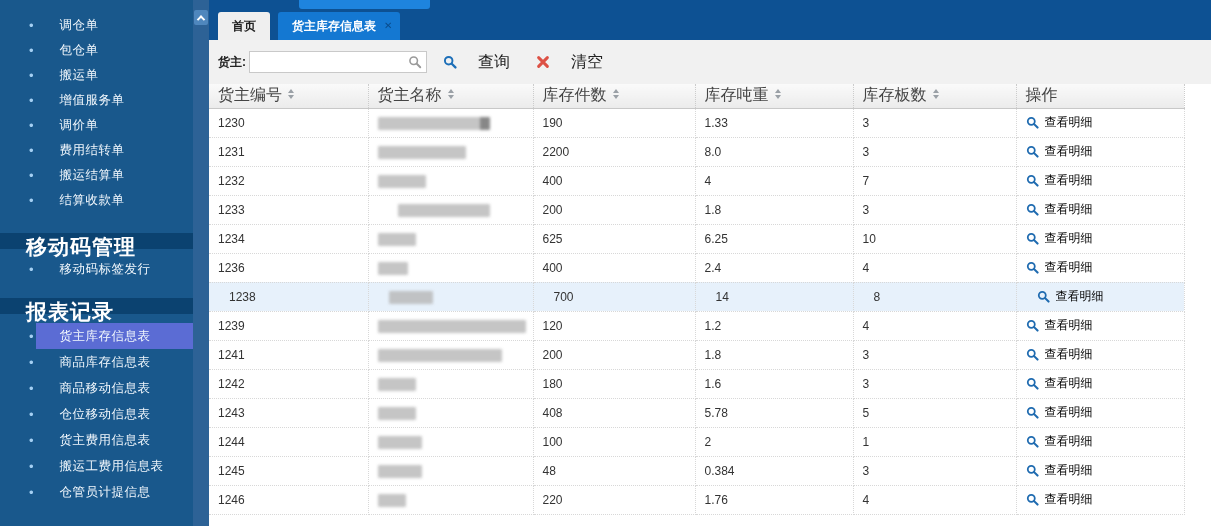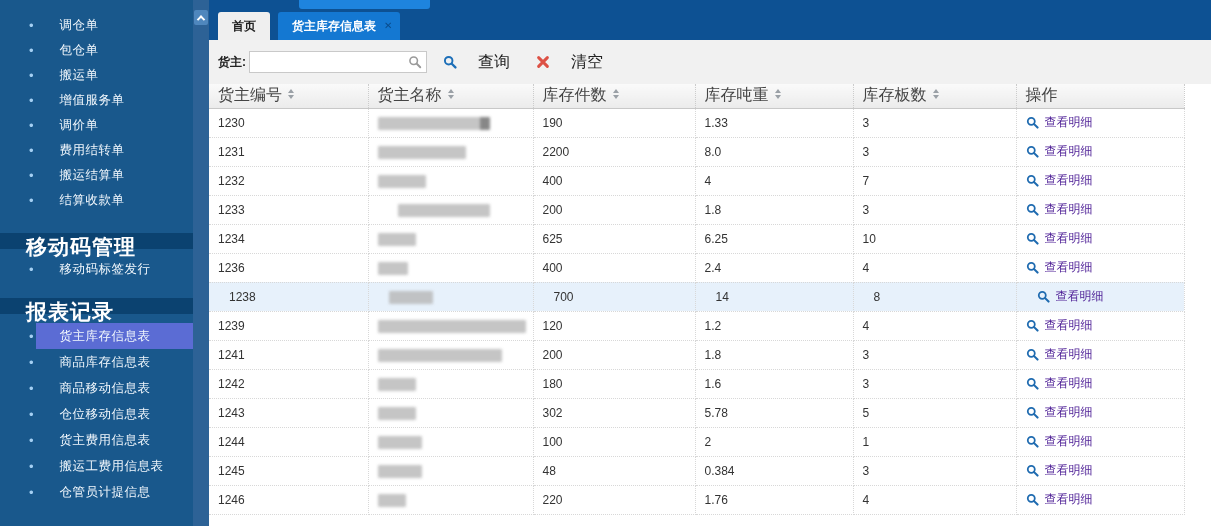--- a/index.html
+++ b/index.html
@@ -53,21 +53,21 @@
   th { height:24px; background:linear-gradient(#FAFAFA,#EBEBEB); border-bottom:1px solid #C8C8C8; border-right:1px dotted #CCCCCC; font-weight:normal; color:#444; text-align:left; padding-left:9px; font-size:16px; cursor:pointer; white-space:nowrap; }
   .sort { display:inline-block; margin-left:6px; vertical-align:1px; }
   .sort i { display:block; width:0; height:0; border-left:3.5px solid transparent; border-right:3.5px solid transparent; }
   .sort .up { border-bottom:4px solid #9AA0A6; margin-bottom:2px; }
   .sort .dn { border-top:4px solid #9AA0A6; }
   td { height:29px; border-right:1px dotted #D8D8D8; border-bottom:1px dotted #D8D8D8; font-size:12px; color:#333; padding-left:9px; background:#fff; white-space:nowrap; }
   tbody tr:first-child td { border-top:1px dotted #D8D8D8; }
   tr.highlight td { background:#E7F1FB;padding-left:20px; }
   .redact { display:inline-block; height:13px; background:#B7B7B7; filter:blur(1.5px); opacity:.8; vertical-align:middle; border-radius:1px; }
   .redact.with-glyph { border-right:10px solid #6A6A6A; }
-  .detail-link { display:inline-flex; align-items:center; gap:6px; color:#4c1d95; cursor:pointer; }
+  .detail-link { display:inline-flex; align-items:center; gap:6px; color:#000000; cursor:pointer; }
   .detail-link svg { width:13px; height:13px; color:#1F6BB0; }
 </style>
 </head>
 <body>
 
 <div class="app">
 
   <aside class="sidebar">
     <ul class="menu">
 
@@ -410,21 +410,21 @@
                     <line x1="10" y1="10" x2="14.2" y2="14.2" stroke="currentColor" stroke-width="2.6" stroke-linecap="round"></line>
                   </svg>
                   <span>查看明细</span>
                 </span>
               </td>
             </tr>
 
             <tr>
               <td>1243</td>
               <td><span class="redact" style="width: 38px;"></span></td>
-              <td>302</td>
+              <td>408</td>
               <td>5.78</td>
               <td>5</td>
               <td>
                 <span class="detail-link">
                   <svg viewBox="0 0 16 16" fill="none">
                     <circle cx="6.5" cy="6.5" r="4.3" stroke="currentColor" stroke-width="2.2"></circle>
                     <line x1="10" y1="10" x2="14.2" y2="14.2" stroke="currentColor" stroke-width="2.6" stroke-linecap="round"></line>
                   </svg>
                   <span>查看明细</span>
                 </span>

